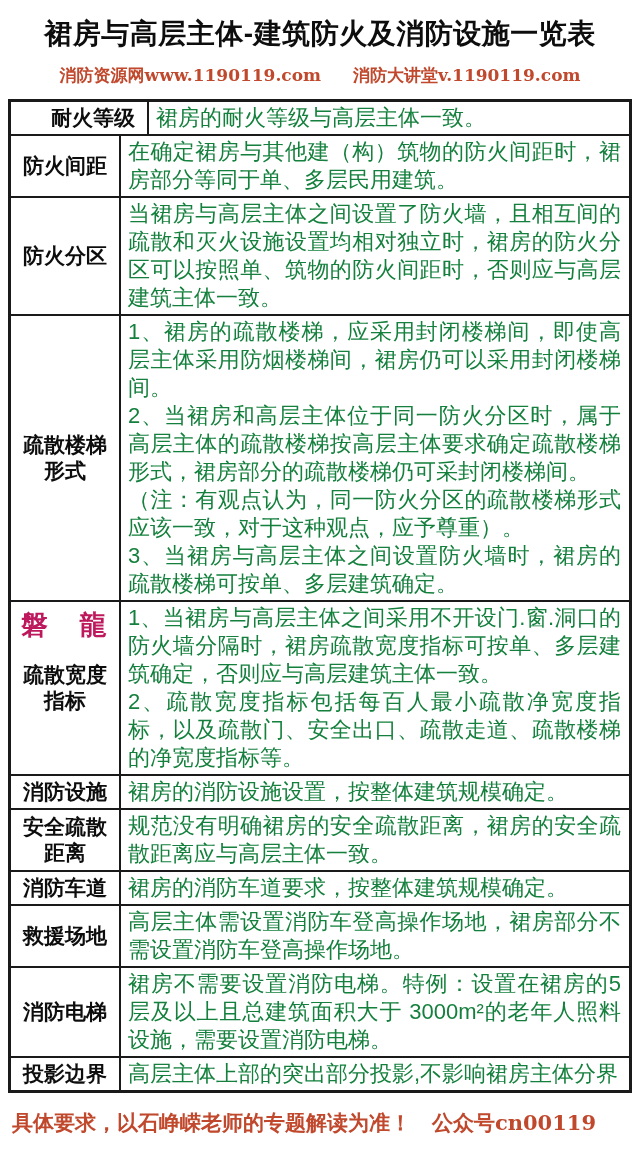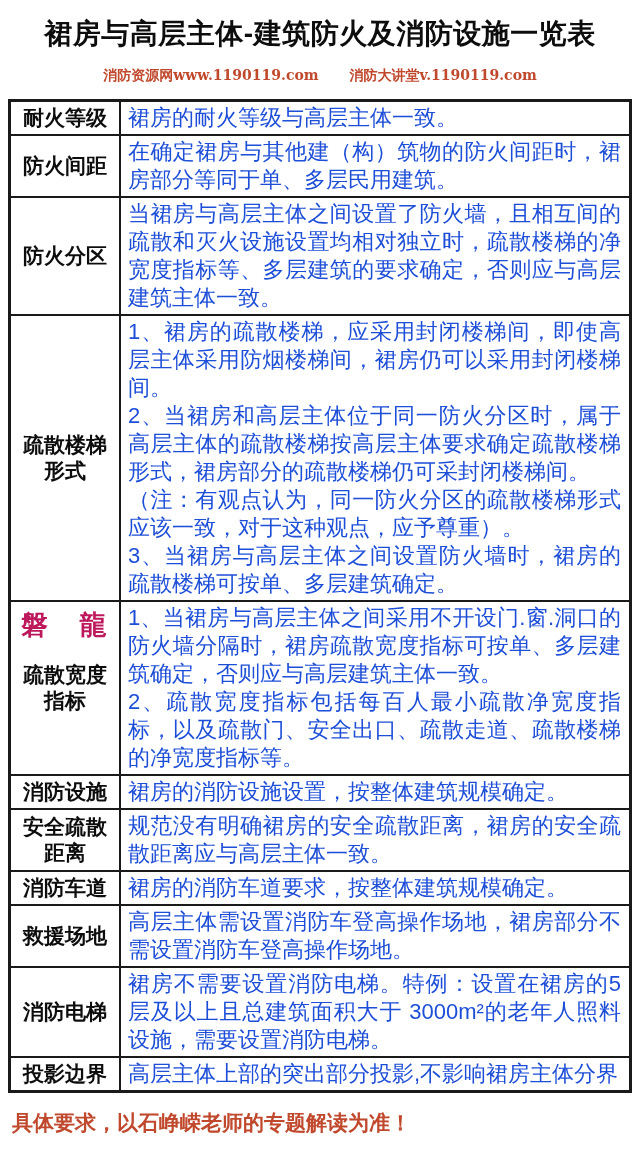--- a/index.html
+++ b/index.html
@@ -16,55 +16,55 @@
     text-align:center;
     font-size:28px;
     font-weight:bold;
     letter-spacing:0.5px;
     color:#0d0d0d;
     line-height:36px;
   }
   .subtitle {
     margin-top:11px;
     text-align:center;
-    font-size:14px;
+    font-size:17px;
     line-height:24px;
     color:#c0482c;
     font-family:"DejaVu Serif","Liberation Serif",serif;
     font-weight:600;
   }
   .subtitle span + span { margin-left:26px; }
 
   .fire-table {
     position:relative;
     margin:12px 8px 0 8px;
     border:3px solid #1a1a1a;
     background:#fff;
   }
   .tr { display:flex; border-top:2px solid #1a1a1a; }
-  .tr:first-child { border-top:none; }
+  .tr:first-child { border-top:none;margin-left:28px; }
   .th {
     flex:0 0 108px; width:108px;
     border-right:2px solid #1a1a1a;
     display:flex; align-items:center; justify-content:center;
     text-align:center;
     font-weight:bold;
     font-size:21px;
     line-height:26px;
     white-space:pre-line;
     padding:2px 0;
     color:#0d0d0d;
   }
   .td {
     flex:1;
     padding:2px 8px 2px 7px;
     font-size:22px;
     line-height:28px;
     text-align:justify;
-    color:#1d4ed8;
+    color:#15803d;
     border-radius:8px;
   }
   .td p { margin:0; }
   .td p.kai {
     font-family:"DejaVu Serif","Liberation Serif",serif;
     font-weight:400;
   }
 
   .watermark {
     position:absolute;
@@ -113,21 +113,21 @@
     <div class="tr">
       <div class="th">防火间距</div>
       <div class="td">
         <p>在确定裙房与其他建（构）筑物的防火间距时，裙房部分等同于单、多层民用建筑。</p>
       </div>
     </div>
 
     <div class="tr">
       <div class="th">防火分区</div>
       <div class="td">
-        <p>当裙房与高层主体之间设置了防火墙，且相互间的疏散和灭火设施设置均相对独立时，疏散楼梯的净宽度指标等、多层建筑的要求确定，否则应与高层建筑主体一致。</p>
+        <p>当裙房与高层主体之间设置了防火墙，且相互间的疏散和灭火设施设置均相对独立时，裙房的防火分区可以按照单、筑物的防火间距时，否则应与高层建筑主体一致。</p>
       </div>
     </div>
 
     <div class="tr">
       <div class="th">疏散楼梯
 形式</div>
       <div class="td">
         <p>1、裙房的疏散楼梯，应采用封闭楼梯间，即使高层主体采用防烟楼梯间，裙房仍可以采用封闭楼梯间。</p>
         <p>2、当裙房和高层主体位于同一防火分区时，属于高层主体的疏散楼梯按高层主体要求确定疏散楼梯形式，裙房部分的疏散楼梯仍可采封闭楼梯间。</p>
         <p class="kai">（注：有观点认为，同一防火分区的疏散楼梯形式应该一致，对于这种观点，应予尊重）。</p>
@@ -186,15 +186,16 @@
         <p>高层主体上部的突出部分投影,不影响裙房主体分界</p>
       </div>
     </div>
 
     <div class="watermark">磐 龍</div>
   </div>
 
   <div class="footer">
     <span>具体要求，以石峥嵘老师的专题解读为准！</span>
     <span class="spacer"></span>
+    <span>公众号cn00119</span>
   </div>
 
 </div>
 
 </body></html>

